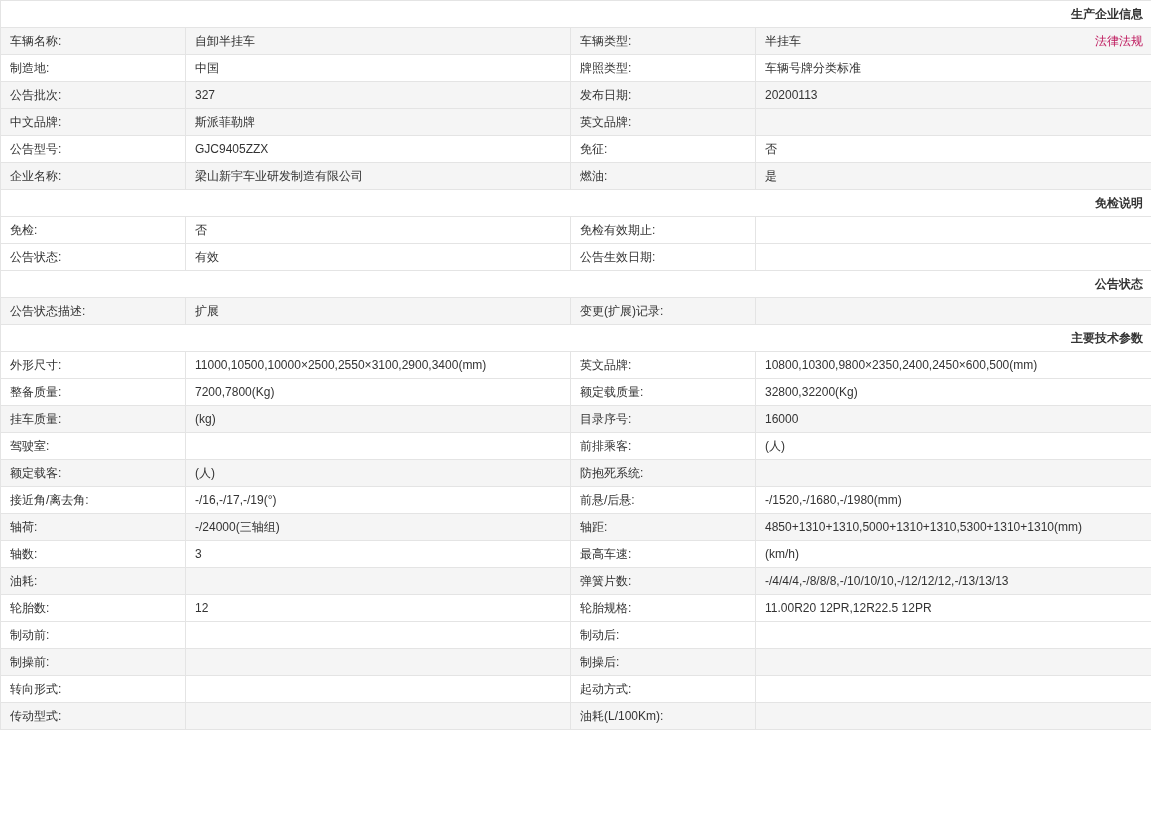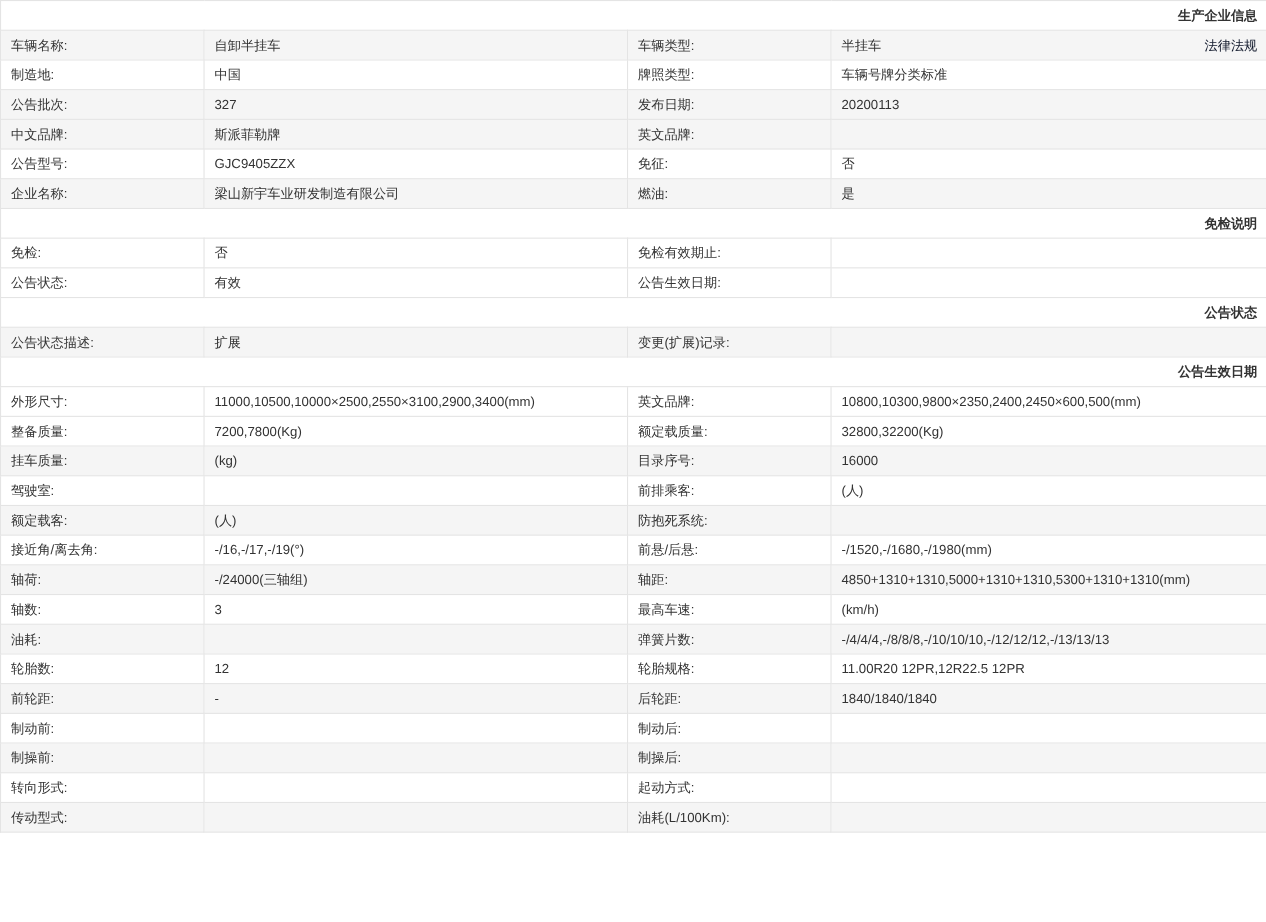--- a/index.html
+++ b/index.html
@@ -23,21 +23,21 @@
     background:#fce9e6;
     color:#5f2d27;
     font-weight:bold;
     font-size:13.5px;
     padding-left:8px;
     text-align:right;
   }
   tr.alt td{background:#f5f5f5;}
   td.val .link-right{
     float:right;
-    color:#0f172a;
+    color:#be185d;
     text-decoration:none;
     cursor:pointer;
   }
 </style>
 </head>
 <body>
 
 <table class="veh">
   <colgroup>
     <col style="width:185px">
@@ -103,21 +103,21 @@
       <tr>
         <td colspan="4" class="section-header">公告状态</td>
       </tr>
       <tr class="alt">
         <td class="lab"><span>公告状态描述:</span></td>
         <td class="val"><span>扩展</span></td>
         <td class="lab"><span>变更(扩展)记录:</span></td>
         <td class="val"><span></span></td>
       </tr>
       <tr>
-        <td colspan="4" class="section-header">公告生效日期</td>
+        <td colspan="4" class="section-header">主要技术参数</td>
       </tr>
       <tr>
         <td class="lab"><span>外形尺寸:</span></td>
         <td class="val"><span>11000,10500,10000×2500,2550×3100,2900,3400(mm)</span></td>
         <td class="lab"><span>英文品牌:</span></td>
         <td class="val"><span>10800,10300,9800×2350,2400,2450×600,500(mm)</span></td>
       </tr>
       <tr>
         <td class="lab"><span>整备质量:</span></td>
         <td class="val"><span>7200,7800(Kg)</span></td>
@@ -165,26 +165,20 @@
         <td class="val"><span></span></td>
         <td class="lab"><span>弹簧片数:</span></td>
         <td class="val"><span>-/4/4/4,-/8/8/8,-/10/10/10,-/12/12/12,-/13/13/13</span></td>
       </tr>
       <tr>
         <td class="lab"><span>轮胎数:</span></td>
         <td class="val"><span>12</span></td>
         <td class="lab"><span>轮胎规格:</span></td>
         <td class="val"><span>11.00R20 12PR,12R22.5 12PR</span></td>
       </tr>
-      <tr class="alt">
-        <td class="lab"><span>前轮距:</span></td>
-        <td class="val"><span>-</span></td>
-        <td class="lab"><span>后轮距:</span></td>
-        <td class="val"><span>1840/1840/1840</span></td>
-      </tr>
       <tr>
         <td class="lab"><span>制动前:</span></td>
         <td class="val"><span></span></td>
         <td class="lab"><span>制动后:</span></td>
         <td class="val"><span></span></td>
       </tr>
       <tr class="alt">
         <td class="lab"><span>制操前:</span></td>
         <td class="val"><span></span></td>
         <td class="lab"><span>制操后:</span></td>

